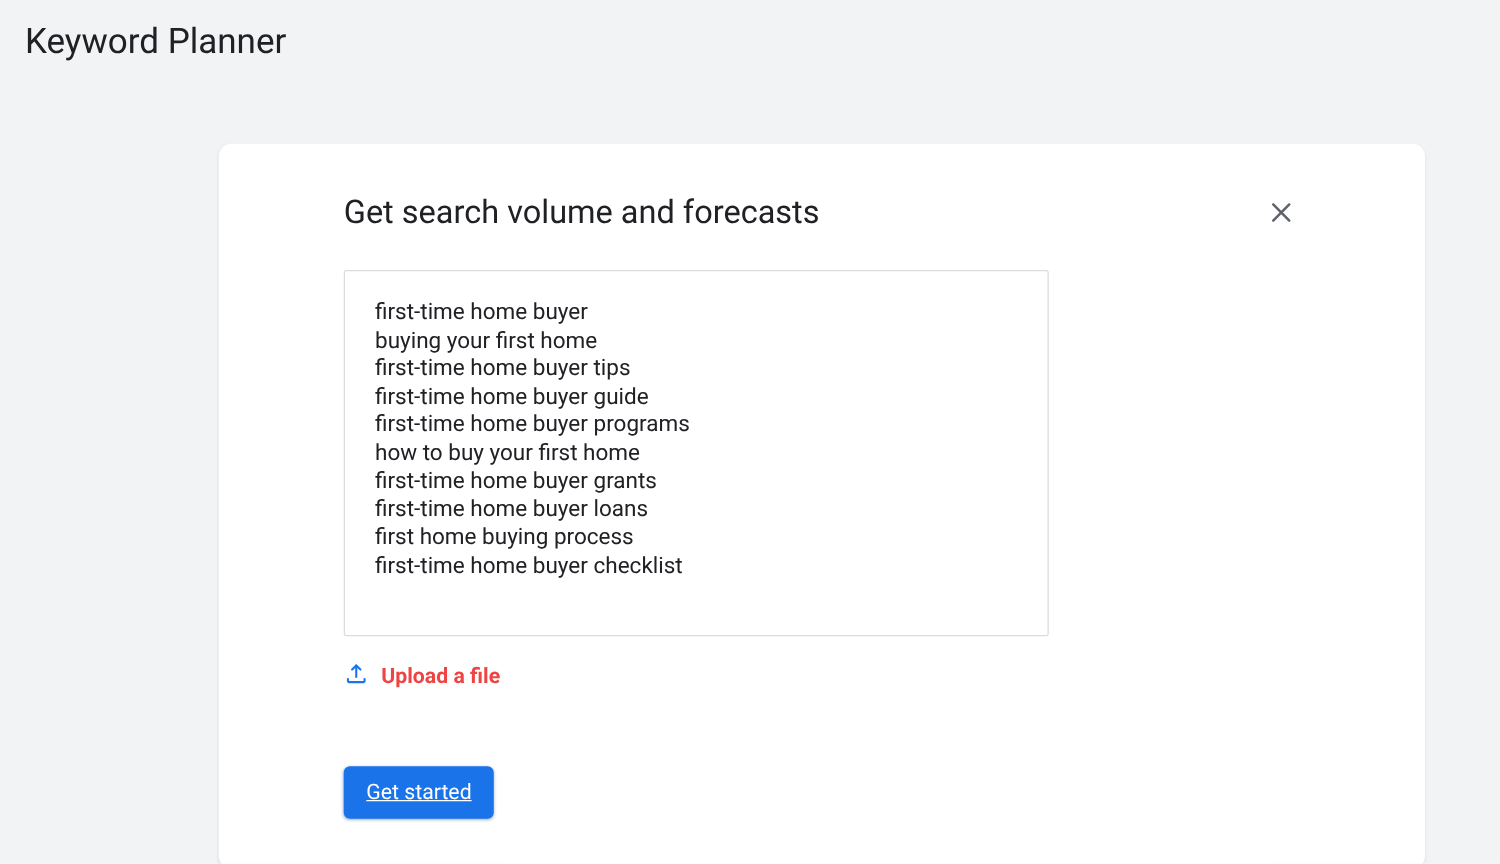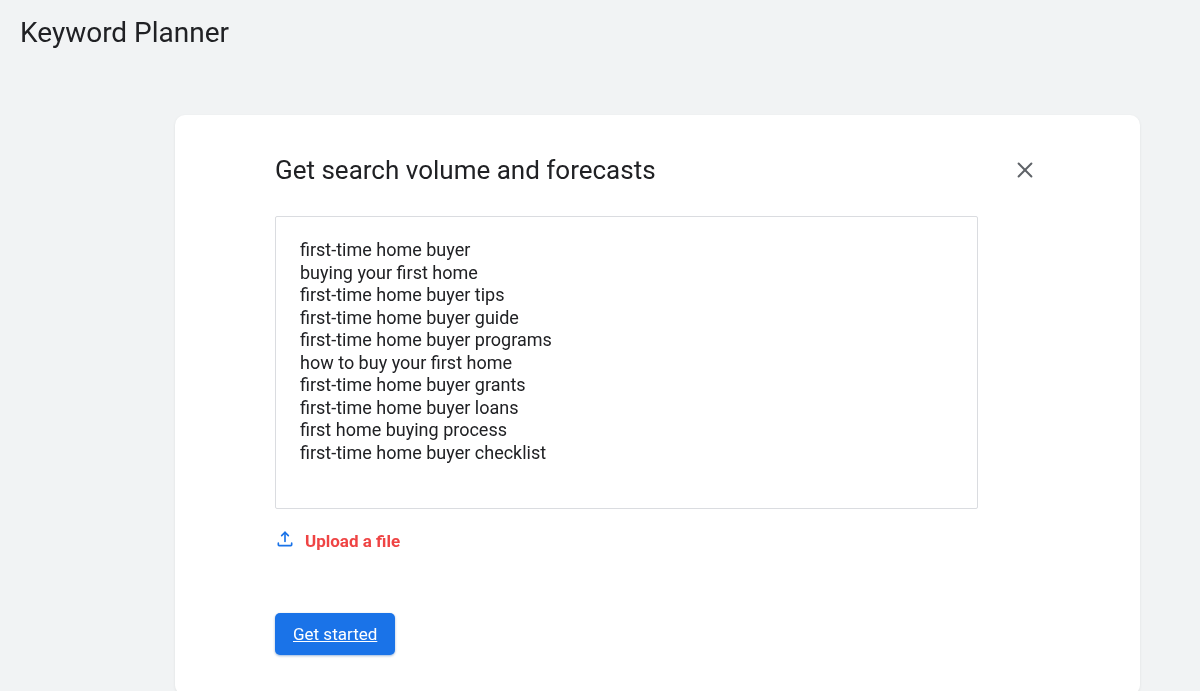--- a/index.html
+++ b/index.html
@@ -44,21 +44,21 @@
       display: flex;
       align-items: center;
       justify-content: center;
       color: #5f6368;
     }
     .close-btn svg { width: 22px; height: 22px; }
     .keyword-box {
       border: 1px solid #dadce0;
       border-radius: 2px;
       padding: 22px 24px 44px 24px;
-      width: 703px;
+      width: 564px;
       min-height: 270px;
       font-size: 18px;
       line-height: 1.25;
       color: #202124;
       font-family: inherit;
       resize: none;
       outline: none;
       white-space: pre-wrap;
     }
     .upload-row {

